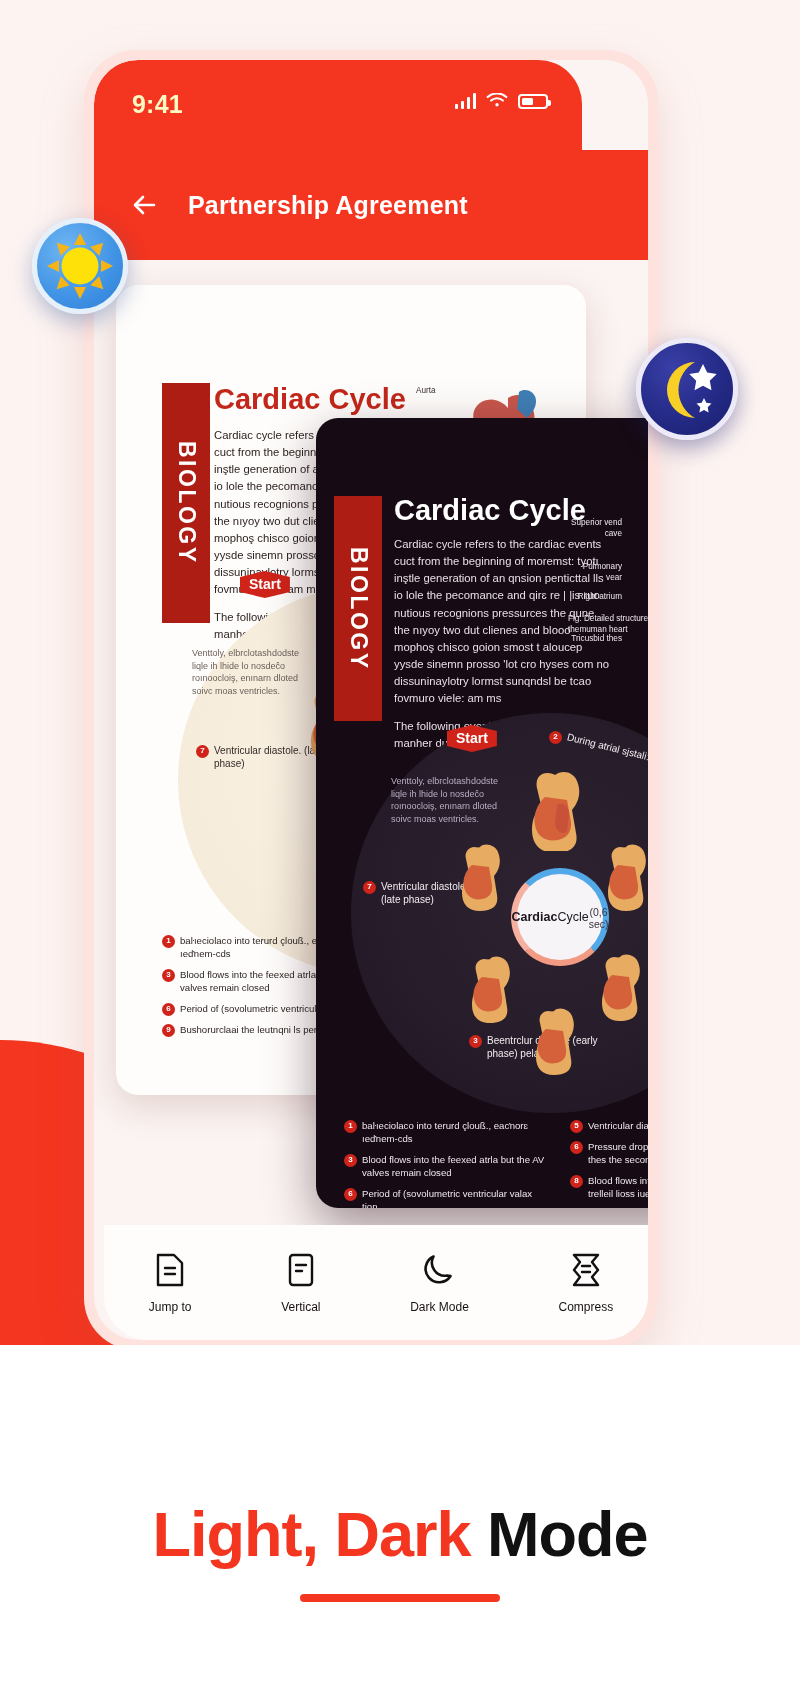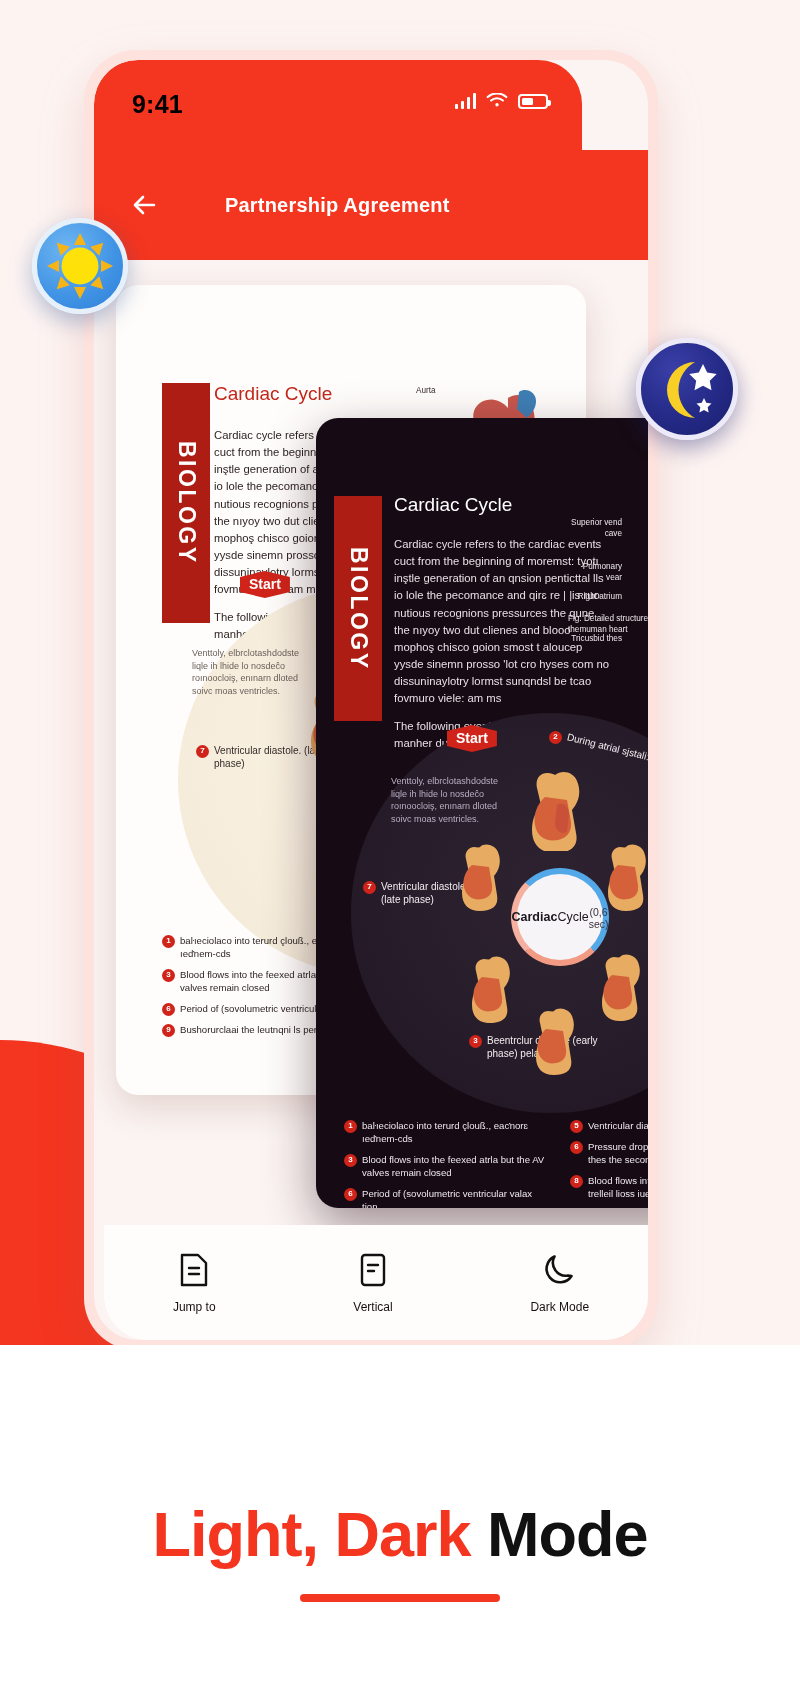--- a/index.html
+++ b/index.html
@@ -49,21 +49,21 @@
     width: 554px; height: 1280px;
     background: #fbf4f2;
     border-radius: 44px;
     overflow: hidden;
   }
   .status-bar {
     position: absolute; left: 0; top: 0;
     width: 488px; height: 146px;
     background: #f4351f;
     border-radius: 44px 44px 0 0;
-    color: #000000;
+    color: #fef9c3;
   }
   .status-time {
     position: absolute; left: 38px; top: 30px;
     font-size: 25px; font-weight: 600; letter-spacing: .2px;
   }
   .status-icons {
     position: absolute; right: 34px; top: 33px;
     display: flex; align-items: center; gap: 10px;
   }
   .sig { display: flex; align-items: flex-end; gap: 2.5px; height: 16px; }
@@ -81,21 +81,21 @@
   .batt span { display:block; height:100%; width:52%; background:#fff; border-radius:1.5px;}
 
   .appbar {
     position: absolute; left: 0; top: 90px;
     width: 554px; height: 110px;
     background: #f4351f;
     display: flex; align-items: center; gap: 26px;
     padding-left: 34px;
   }
   .back-arrow { width: 34px; height: 34px; position: relative; }
-  .appbar-title { color:#fff; font-size: 20px; font-weight: 600; letter-spacing: .2px; margin-left: 37px; }
+  .appbar-title { color:#fff; font-size: 25px; font-weight: 600; letter-spacing: .2px; }
 
   
   .doc-card {
     position: absolute;
     border-radius: 22px;
     overflow: hidden;
   }
   .doc-light {
     left: 22px; top: 225px;
     width: 470px; height: 810px;
@@ -119,21 +119,21 @@
     display: flex; align-items: center; justify-content: center;
   }
   .bio-tab span {
     writing-mode: vertical-rl;
     color: #fff; font-weight: 700; font-size: 23px;
     letter-spacing: 2.5px;
   }
   .doc-light .bio-tab { left: 46px; top: 98px; height: 240px; }
   .doc-dark  .bio-tab { left: 18px; top: 78px; height: 225px; }
 
-  .doc-title { position: absolute; font-size: 19px; font-weight: 400; }
+  .doc-title { position: absolute; font-size: 29px; font-weight: 700; }
   .doc-light .doc-title { left: 98px; top: 98px; color: #c2271a; }
   .doc-dark  .doc-title { left: 78px; top: 76px; color: #ffffff; }
 
   .doc-body {
     position: absolute; font-size: 11.3px; line-height: 1.52;
   }
   .doc-light .doc-body { left: 98px; top: 142px; width: 218px; color: #2e2422; }
   .doc-dark  .doc-body { left: 78px; top: 118px; width: 216px; color: #e8dfe6; }
   .doc-body p { margin-bottom: 10px; }
 
@@ -485,20 +485,27 @@
           <path d="M11 14h10M11 20h6" stroke="#111" stroke-width="2.4" stroke-linecap="round"></path>
         </svg>
         <span class="tool-label">Vertical</span>
       </div>
       <div class="tool">
         <svg width="34" height="38" viewBox="0 0 34 38">
           <path d="M25 24.5A13 13 0 0 1 11.5 5.5a13.5 13.5 0 1 0 17 19.5 13 13 0 0 1-3.5-.5z" fill="none" stroke="#111" stroke-width="2.6" stroke-linejoin="round"></path>
         </svg>
         <span class="tool-label">Dark Mode</span>
       </div>
+      <div class="tool">
+        <svg width="34" height="38" viewBox="0 0 34 38">
+          <path d="M5 4h24l-6 7 6 8-6 7 6 8H5l6-8-6-7 6-8z" fill="none" stroke="#111" stroke-width="2.4" stroke-linejoin="round"></path>
+          <path d="M13 15h8M13 21h8" stroke="#111" stroke-width="2.4" stroke-linecap="round"></path>
+        </svg>
+        <span class="tool-label">Compress</span>
+      </div>
     </div>
 
   </div>
 </div>
 
 <div class="badge-circ badge-sun">
   <svg width="70" height="70" viewBox="0 0 70 70">
     <g fill="#f6b417">
       <path d="M35 2l6 12H29zM35 68l-6-12h12zM2 35l12-6v12zM68 35l-12 6V29zM11.7 11.7l13 4-9 9zM58.3 58.3l-13-4 9-9zM58.3 11.7l-4 13-9-9zM11.7 58.3l4-13 9 9z"></path>
     </g>

